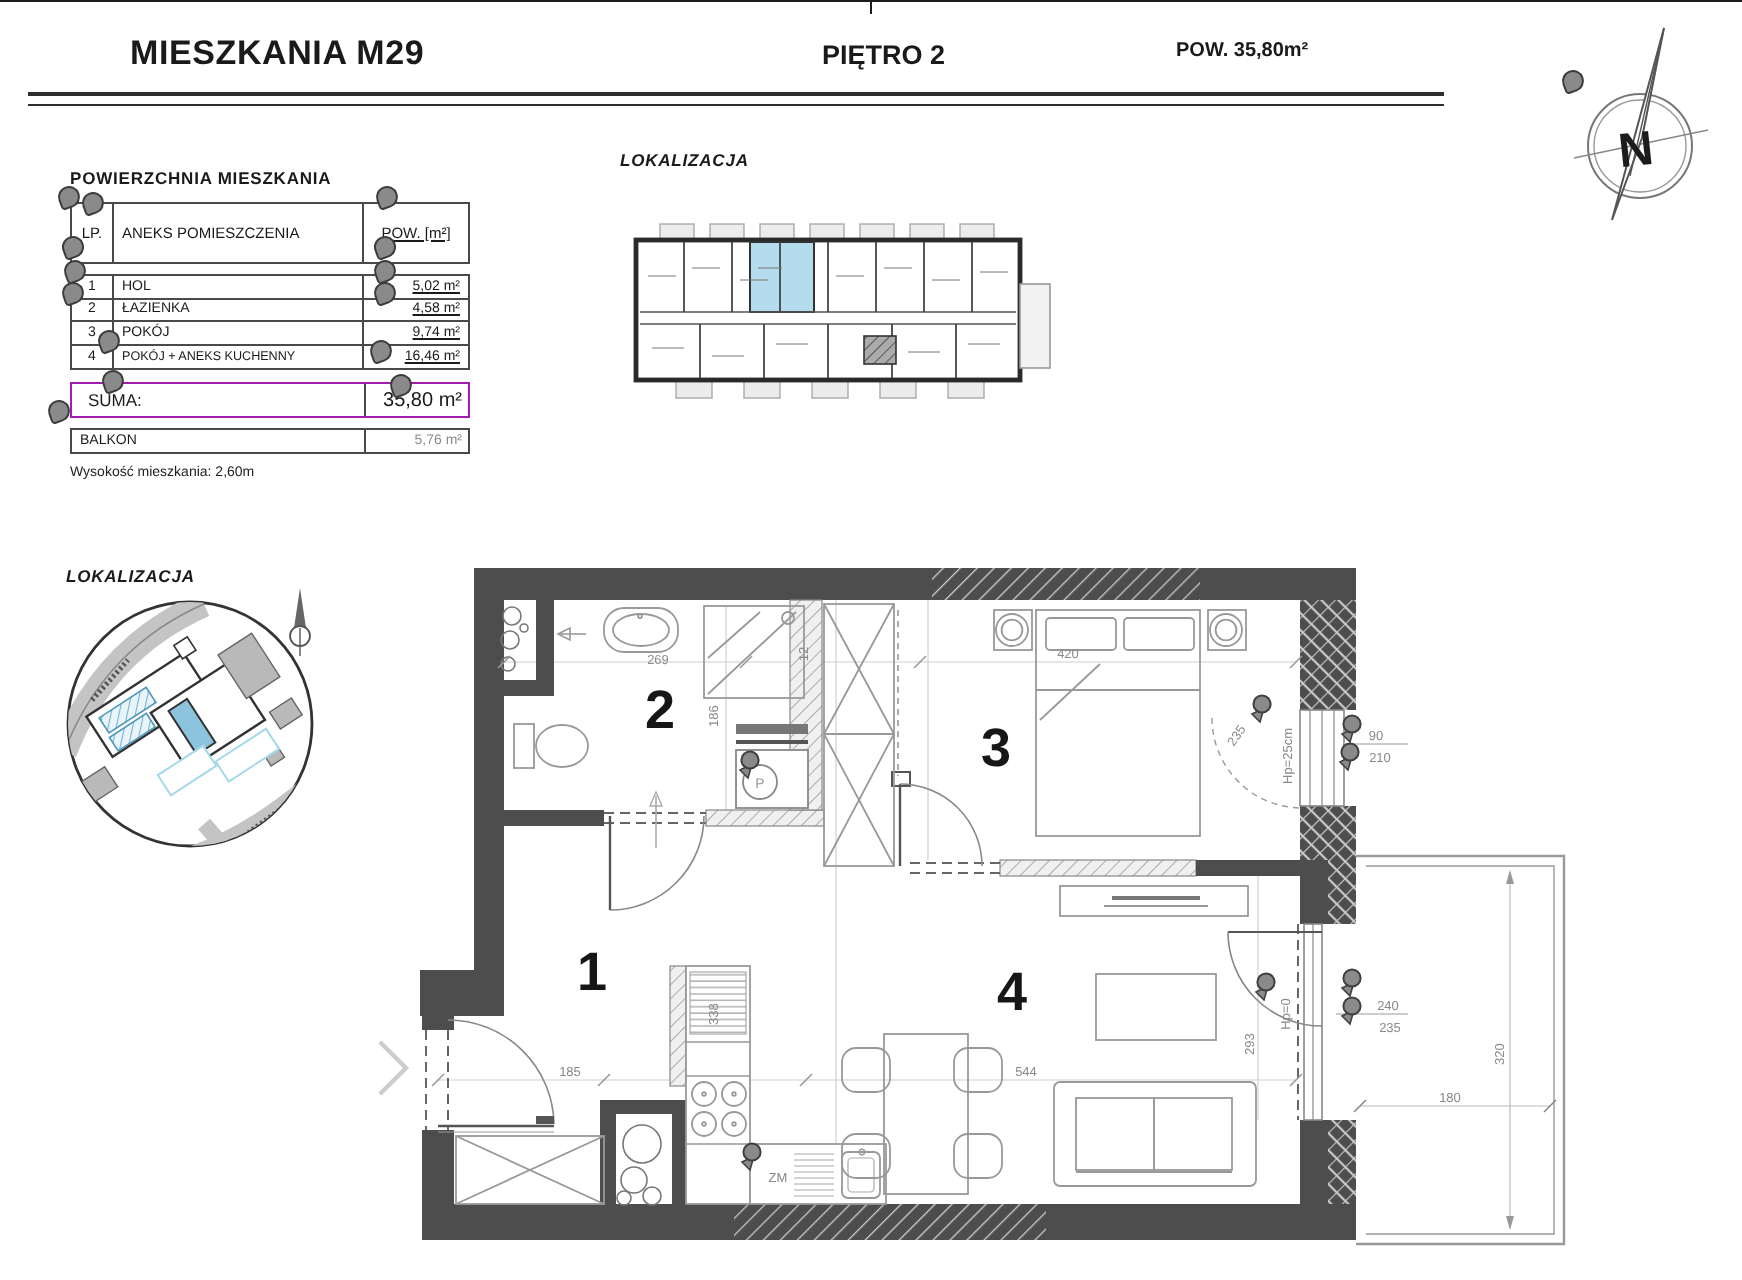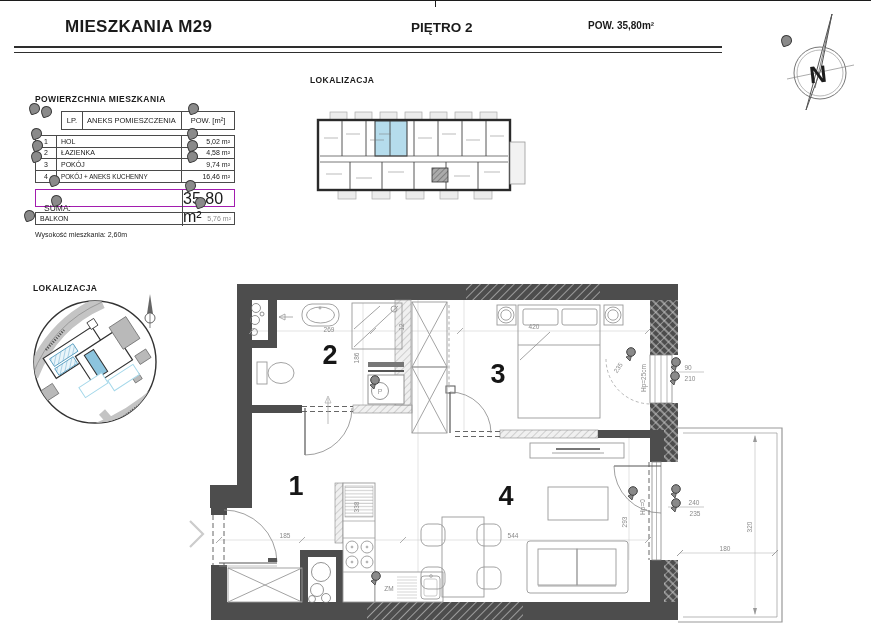--- a/index.html
+++ b/index.html
@@ -8,44 +8,44 @@
   .abs{position:absolute;}
   
   #top-line{left:0;top:0;width:871px;height:0;border-top:1.6px solid #1c1c1c;}
   #top-tick{left:435px;top:0;width:1px;height:7px;background:#1c1c1c;}
   #header-rule{left:14px;top:46px;width:708px;height:4px;border-top:2px solid #2e2e2e;border-bottom:1.2px solid #2e2e2e;}
   
   #hdr-title{left:65px;top:17px;font-size:17px;font-weight:bold;letter-spacing:.3px;}
   #hdr-floor{left:388px;top:20px;font-size:13.5px;font-weight:bold;padding-left:23px;}
   #hdr-area{left:588px;top:20px;font-size:10px;font-weight:bold;}
   
-  #atable{left:35px;top:94px;width:200px;font-size:7px;}
+  #atable{left:35px;top:84px;width:200px;font-size:7px;}
   #atable .ttl{font-size:8.5px;font-weight:bold;letter-spacing:.4px;margin-bottom:7px;}
   .trow{display:grid;grid-template-columns:20px 1fr 52px;align-items:center;border:1px solid #4a4a4a;box-sizing:border-box;}
   .trow .c-mid{border-left:1px solid #4a4a4a;border-right:1px solid #4a4a4a;padding:0 0 0 4px;height:100%;display:flex;align-items:center;}
   .trow .c-lp{display:flex;justify-content:center;}
-  .trow .c-val{display:flex;justify-content:flex-end;padding-right:4px;}
-  #t-head{height:19px;font-size:7.5px;margin-bottom:5px;margin-left:26px;}
+  .trow .c-val{display:flex;justify-content:flex-end;padding-right:4px;text-decoration:underline;}
+  #t-head{height:31px;font-size:7.5px;margin-bottom:5px;}
   #t-head .c-val{justify-content:center;padding:0;}
   #t-body{border:1px solid #4a4a4a;}
   #t-body .trow{border:none;border-bottom:1px solid #4a4a4a;height:11.5px;}
   #t-body .trow:last-child{border-bottom:none;}
   #t-body .trow:last-child .c-mid{font-size:6.3px;}
   #t-suma{margin-top:6px;height:18px;display:grid;grid-template-columns:1fr 52px;align-items:center;border:1px solid #a21caf;box-sizing:border-box;}
   #t-suma .lbl{font-size:8.5px;padding-left:8px;}
-  #t-suma .val{font-size:16px;border-left:1px solid #4a4a4a;height:100%;display:flex;align-items:center;justify-content:flex-end;padding-right:3px;box-sizing:border-box;}
+  #t-suma .val{font-size:10px;border-left:1px solid #4a4a4a;height:100%;display:flex;align-items:center;justify-content:flex-end;padding-right:3px;box-sizing:border-box;}
   #t-balkon{margin-top:5px;height:13px;display:grid;grid-template-columns:1fr 52px;align-items:center;border:1px solid #4a4a4a;box-sizing:border-box;}
   #t-balkon .lbl{padding-left:4px;}
   #t-balkon .val{color:#8a8a8a;border-left:1px solid #4a4a4a;height:100%;display:flex;align-items:center;justify-content:flex-end;padding-right:3px;box-sizing:border-box;}
   #t-note{margin-top:6px;font-size:7px;color:#222;}
   
   .pin{position:absolute;width:9px;height:9px;background:#8a8a8a;border:1px solid #3c3c3c;
        border-radius:50% 50% 50% 2px;transform:rotate(-20deg);}
   
-  .secL{font-size:8.5px;font-weight:bold;letter-spacing:.4px;}
+  .secL{font-size:8.5px;font-weight:bold;letter-spacing:.4px;font-style:italic;}
   #lok1-label{left:310px;top:75px;}
   #lok2-label{left:33px;top:283px;}
 </style>
 </head>
 <body>
 
 <div id="sheet">
 
   <div class="abs" id="top-line"></div>
   <div class="abs" id="top-tick"></div>

